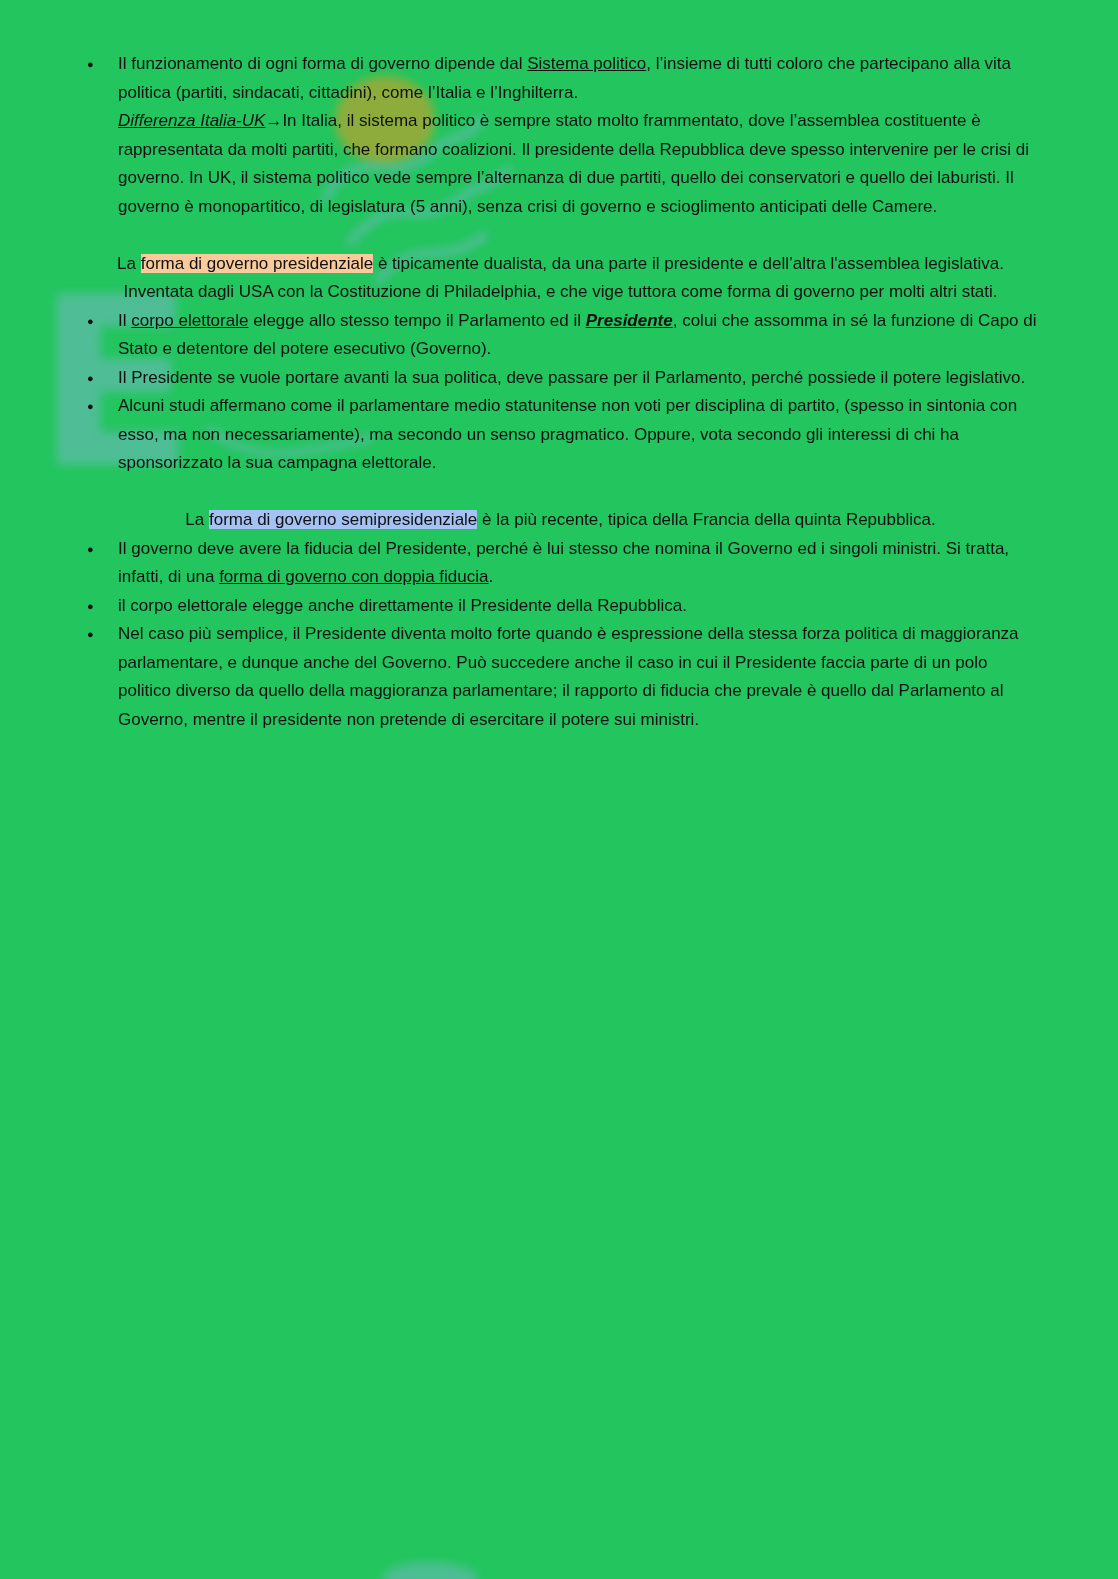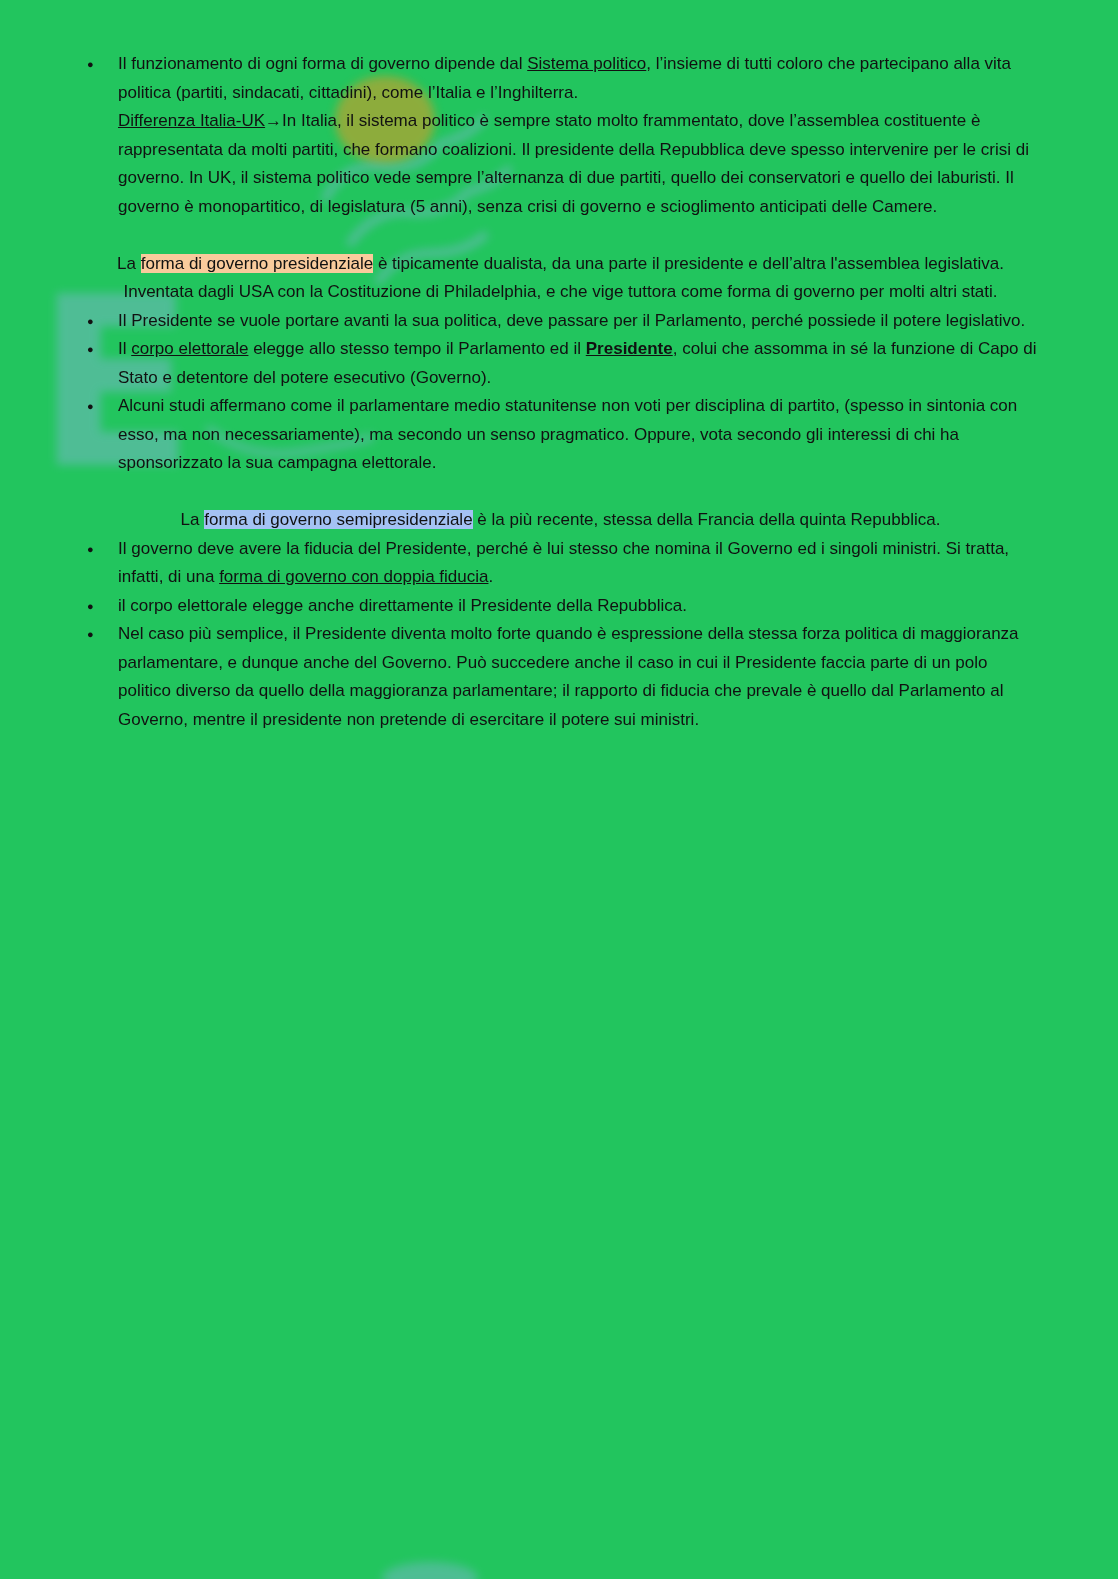--- a/index.html
+++ b/index.html
@@ -51,21 +51,21 @@
     top: 0;
     font-size: 11px;
     line-height: 28.5px;
   }
   
   .bullets + .para { margin-top: 28.5px; }
   .para + .bullets { margin-top: 0; }
 
   .content span { white-space: pre-wrap; }
   .u { text-decoration: underline; }
-  .i { }
+  .i { font-style: italic; }
   .b { font-weight: bold; }
   .hl-orange { background: var(--hl-orange, #f9cb9c); }
   .hl-blue { background: var(--hl-blue, #a4c2f4); }
 </style>
 </head>
 <body>
 
 <div class="page">
 
   <svg class="watermark" width="1118" height="1579" viewBox="0 0 1118 1579" aria-hidden="true">
@@ -85,25 +85,25 @@
     <ellipse cx="430" cy="1578" rx="48" ry="16" fill="var(--wm-blue, #8db3e2)" opacity="0.4" filter="url(#wmblur)"></ellipse>
   </svg>
 
   <div class="content">
       <ul class="bullets">
         <li><span>Il funzionamento di ogni forma di governo dipende dal </span><span class="u">Sistema politico</span><span>, l’insieme di tutti coloro che partecipano alla vita politica (partiti, sindacati, cittadini), come l’Italia e l’Inghilterra.
 </span><span class="i u">Differenza Italia-UK</span><span>→In Italia, il sistema politico è sempre stato molto frammentato, dove l’assemblea costituente è rappresentata da molti partiti, che formano coalizioni. Il presidente della Repubblica deve spesso intervenire per le crisi di governo. In UK, il sistema politico vede sempre l’alternanza di due partiti, quello dei conservatori e quello dei laburisti. Il governo è monopartitico, di legislatura (5 anni), senza crisi di governo e scioglimento anticipati delle Camere.</span></li>
       </ul>
       <p class="para"><span>La </span><span class="hl-orange">forma di governo presidenziale</span><span> è tipicamente dualista, da una parte il presidente e dell’altra l'assemblea legislativa. Inventata dagli USA con la Costituzione di Philadelphia, e che vige tuttora come forma di governo per molti altri stati.</span></p>
       <ul class="bullets">
+        <li><span>Il </span><span class="u">corpo elettorale</span><span> elegge allo stesso tempo il Parlamento ed il </span><span class="b i u">Presidente</span><span>, colui che assomma in sé la funzione di Capo di Stato e detentore del potere esecutivo (Governo).</span></li>
         <li><span>Il Presidente se vuole portare avanti la sua politica, deve passare per il Parlamento, perché possiede il potere legislativo.</span></li>
-        <li><span>Il </span><span class="u">corpo elettorale</span><span> elegge allo stesso tempo il Parlamento ed il </span><span class="b i u">Presidente</span><span>, colui che assomma in sé la funzione di Capo di Stato e detentore del potere esecutivo (Governo).</span></li>
         <li><span>Alcuni studi affermano come il parlamentare medio statunitense non voti per disciplina di partito, (spesso in sintonia con esso, ma non necessariamente), ma secondo un senso pragmatico. Oppure, vota secondo gli interessi di chi ha sponsorizzato la sua campagna elettorale.</span></li>
       </ul>
-      <p class="para"><span>La </span><span class="hl-blue">forma di governo semipresidenziale</span><span> è la più recente, stessa della Francia della quinta Repubblica.</span></p>
+      <p class="para"><span>La </span><span class="hl-blue">forma di governo semipresidenziale</span><span> è la più recente, tipica della Francia della quinta Repubblica.</span></p>
       <ul class="bullets">
         <li><span>Il governo deve avere la fiducia del Presidente, perché è lui stesso che nomina il Governo ed i singoli ministri. Si tratta, infatti, di una </span><span class="u">forma di governo con doppia fiducia</span><span>.</span></li>
         <li><span>il corpo elettorale elegge anche direttamente il Presidente della Repubblica.</span></li>
         <li><span>Nel caso più semplice, il Presidente diventa molto forte quando è espressione della stessa forza politica di maggioranza parlamentare, e dunque anche del Governo. Può succedere anche il caso in cui il Presidente faccia parte di un polo politico diverso da quello della maggioranza parlamentare; il rapporto di fiducia che prevale è quello dal Parlamento al Governo, mentre il presidente non pretende di esercitare il potere sui ministri.</span></li>
       </ul>
     </div>
 
 </div>
 
 </body></html>

